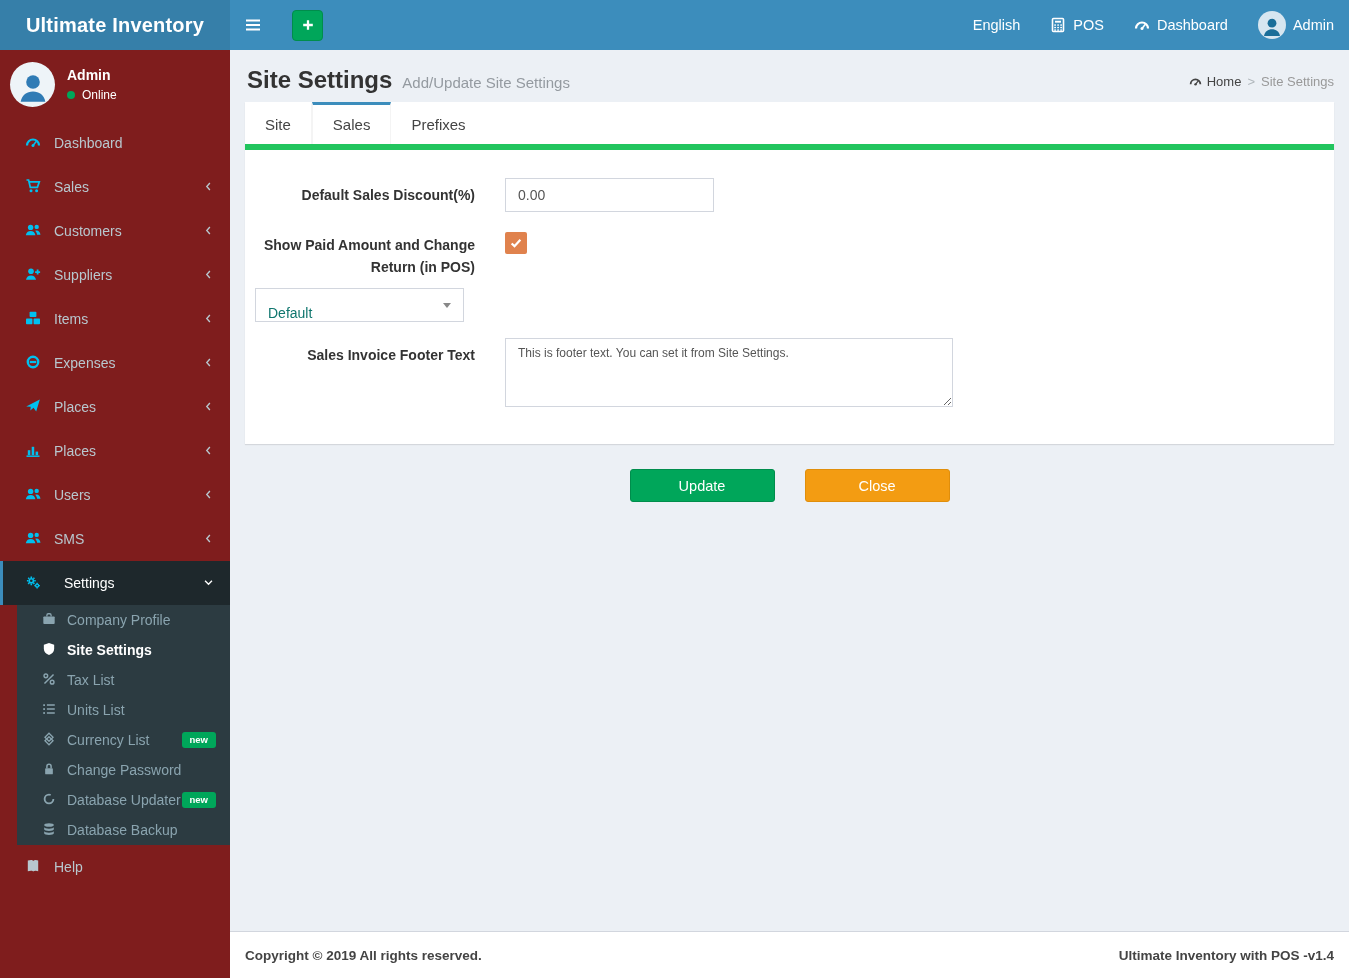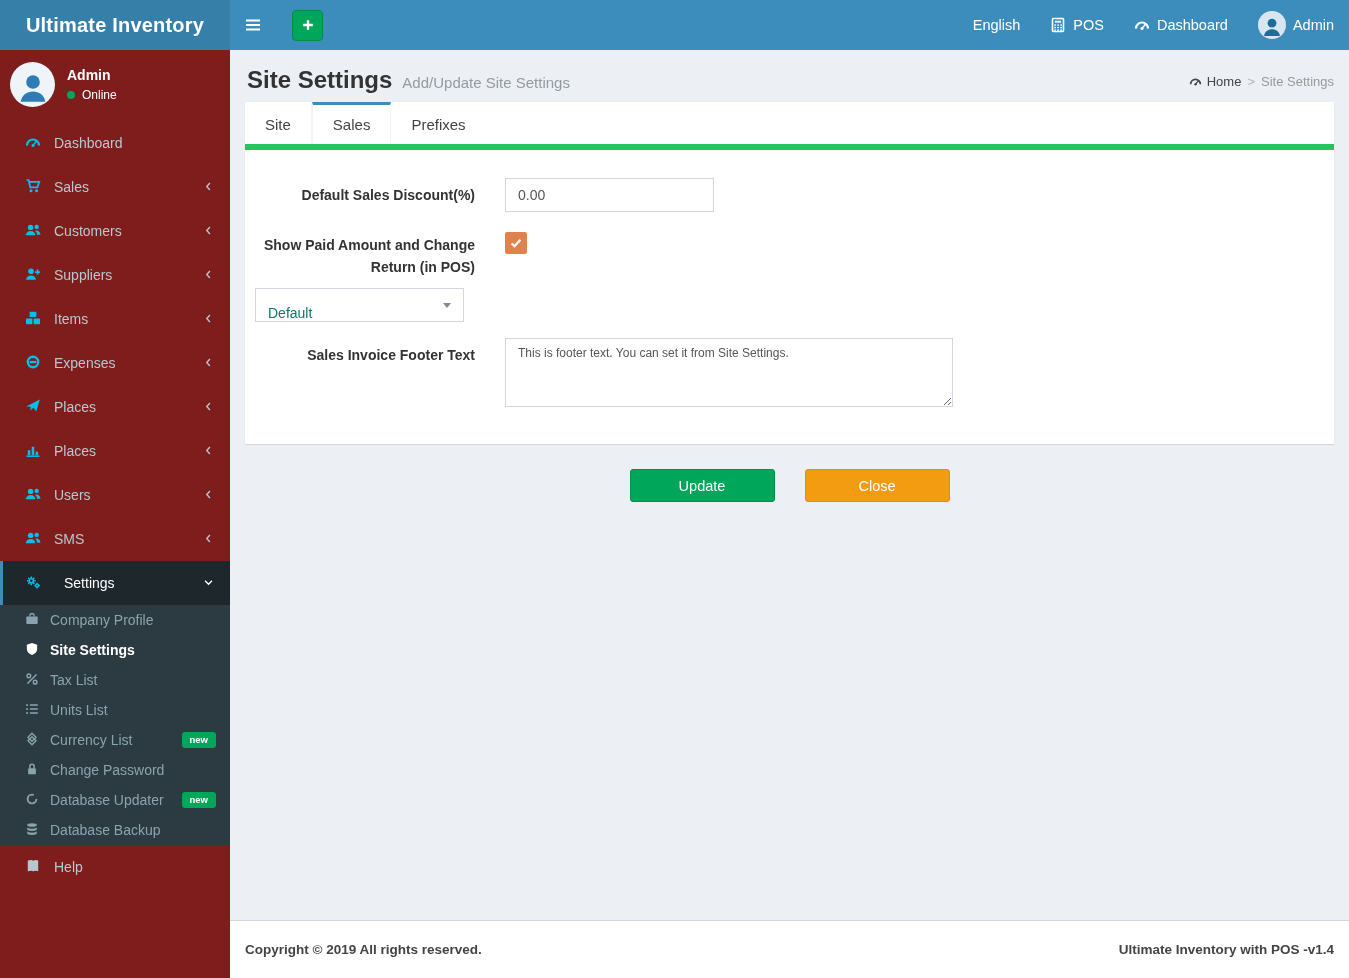--- a/index.html
+++ b/index.html
@@ -23,21 +23,21 @@
   .menu { list-style:none; }
   .menu-item { height:44px; display:flex; align-items:center; padding:0 16px 0 22px; cursor:pointer;
                color:#b8c7ce; position:relative; border-left:3px solid transparent; }
   .menu-item .mi { color:#00c0ef; margin-right:13px; }
   .menu-item .lbl { font-size:14px; }
   .menu-item .chev { margin-left:auto; color:#b8c7ce; }
   .menu-item .chev svg { width:11px; height:11px; }
   .menu-item.active { background:#1e282c; border-left-color:#3c8dbc;gap:10px; }
   .menu-item.active .lbl { color:#fff; }
 
-  .submenu { background:#2c3b41; list-style:none; }
+  .submenu { background:#2c3b41; list-style:none;margin-left:17px; }
   .sub-item { height:30px; display:flex; align-items:center; padding:0 14px 0 25px; cursor:pointer; color:#8aa4af; }
   .sub-item .mi { color:#8aa4af; margin-right:11px; }
   .sub-item .mi svg { width:14px; height:14px; }
   .sub-item.active { color:#fff; }
   .sub-item.active .mi { color:#fff; }
   .sub-item .lbl { font-size:14px; }
   .badge-new { margin-left:auto; background:#00a65a; color:#fff; font-size:9.5px; font-weight:bold;
                padding:3px 8px; border-radius:3px; line-height:1; }
   .help-item .mi { color:#b8c7ce; }
 
@@ -93,21 +93,21 @@
            border-right:4.5px solid transparent; border-top:5.5px solid #888; }
   .txt-area { width:448px; height:69px; border:1px solid #d2d6de; padding:6px 12px; font-size:12px; color:#555;
               font-family:"Liberation Sans", sans-serif; resize:both; line-height:1.45; }
 
   .actions { display:flex; justify-content:center; gap:30px; margin:25px 0 0 0; }
   .btn { width:145px; height:33px; border-radius:3px; border:1px solid transparent; color:#fff;
          font-size:14.5px; cursor:pointer; font-family:"Liberation Sans", sans-serif; }
   .btn-update { background:#00a65a; border-color:#008d4c; }
   .btn-close  { background:#f39c12; border-color:#e08e0b; }
 
-  .footer { flex:none; height:58px; background:#fff; border-top:1px solid #d2d6de; display:flex;
+  .footer { flex:none; height:47px; background:#fff; border-top:1px solid #d2d6de; display:flex;
             align-items:center; justify-content:space-between; padding:4px 15px; font-size:13.5px;
             font-weight:bold; color:#444; }
 </style>
 </head>
 <body>
 
 <svg width="0" height="0" style="position:absolute" aria-hidden="true">
   <defs>
     <symbol id="i-menu" viewBox="0 0 16 16">
         <path d="M1 3.5h14M1 8h14M1 12.5h14" stroke="currentColor" stroke-width="2" fill="none"></path>

